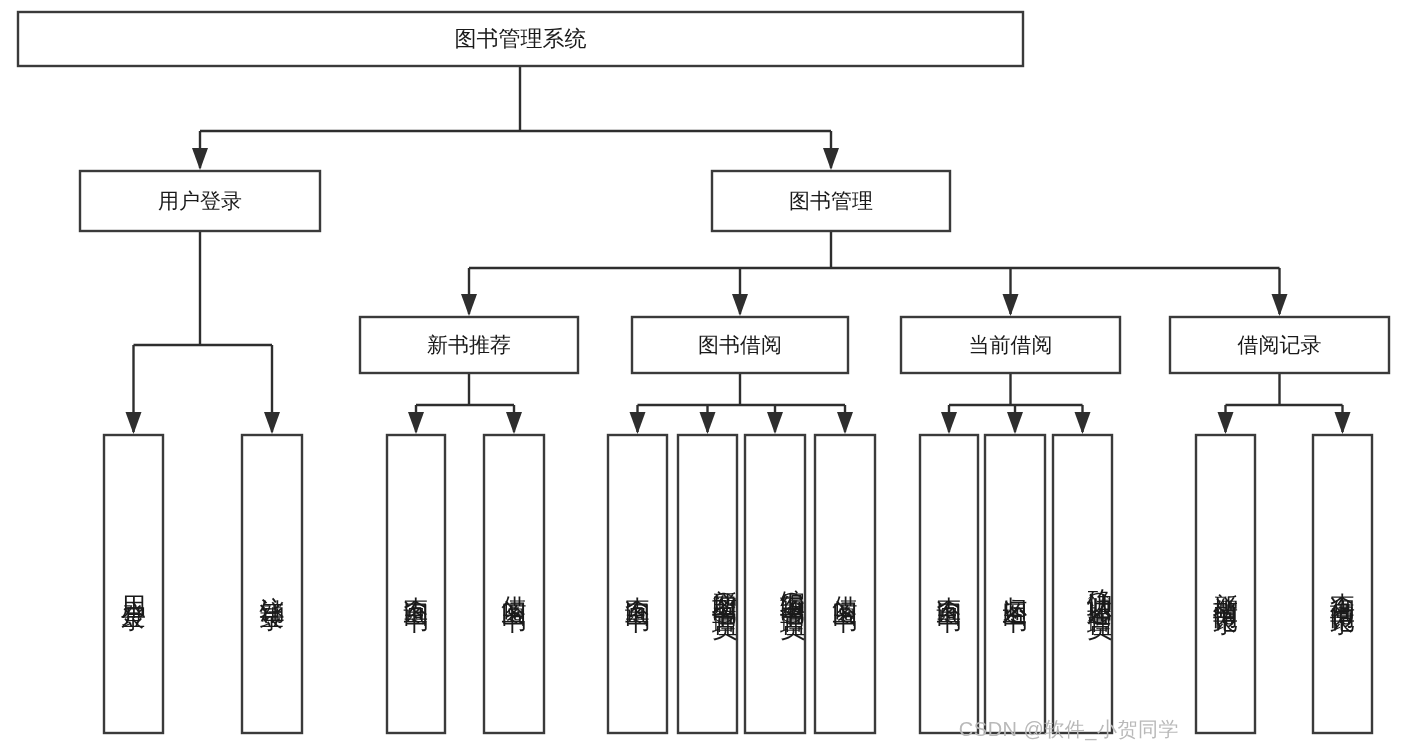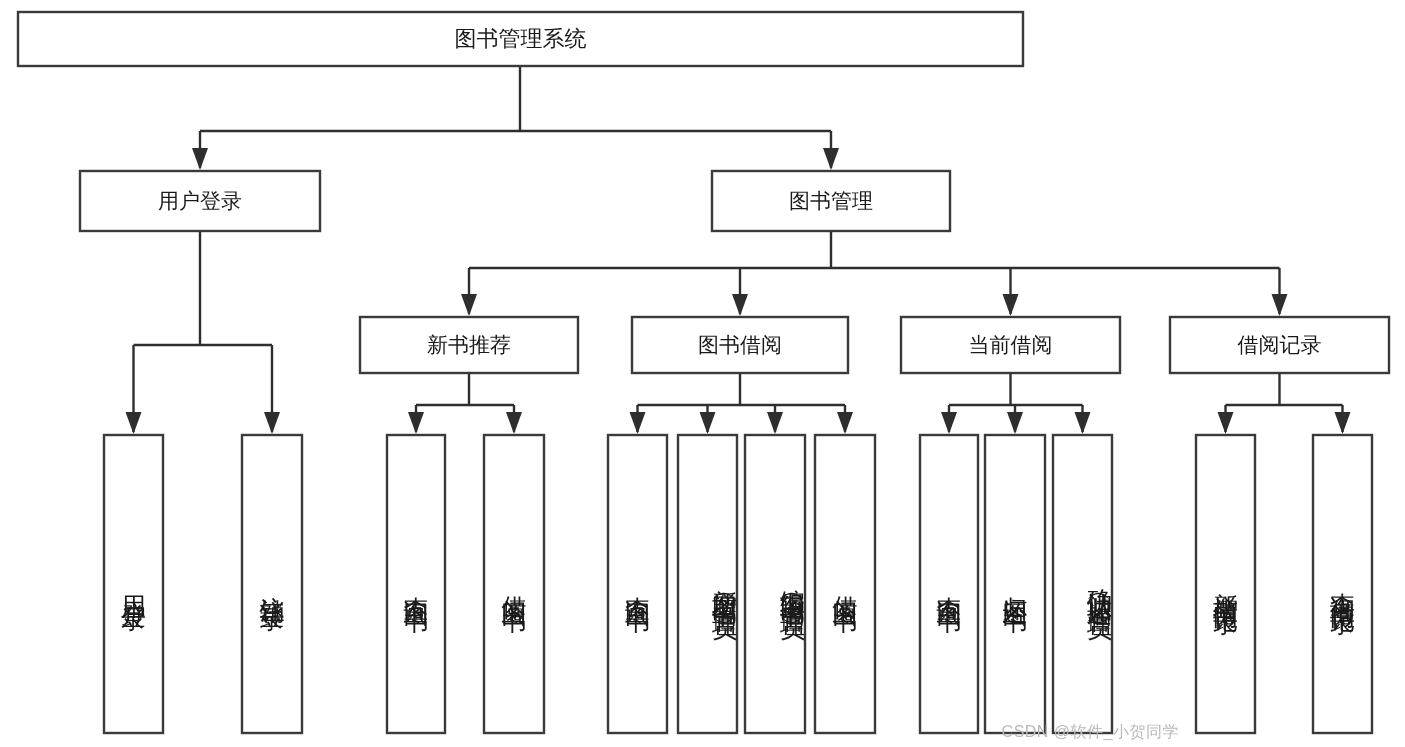--- a/index.html
+++ b/index.html
@@ -62,21 +62,21 @@
     color: #1a1a1a;
     white-space: nowrap;
     text-align: center;
     pointer-events: none;
   }
   .watermark {
     position: absolute;
     right: 8px;
     bottom: 4px;
     font-family: "Liberation Sans", "DejaVu Sans", sans-serif;
-    font-size: 16px;
+    font-size: 20px;
     color: #b9b9b9;
     white-space: nowrap;
     letter-spacing: 0.5px;
   }
 </style>
 </head>
 <body>
 
 <div id="diagram-root">
 

